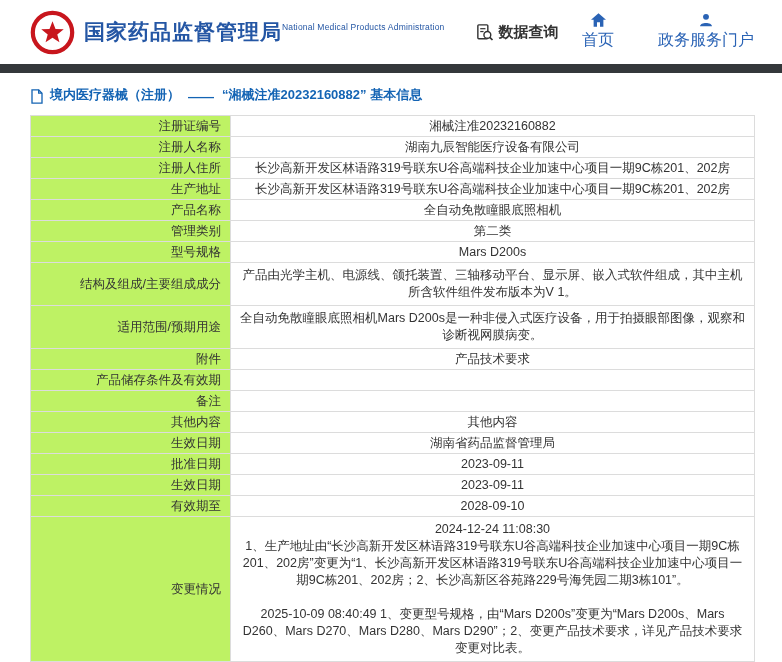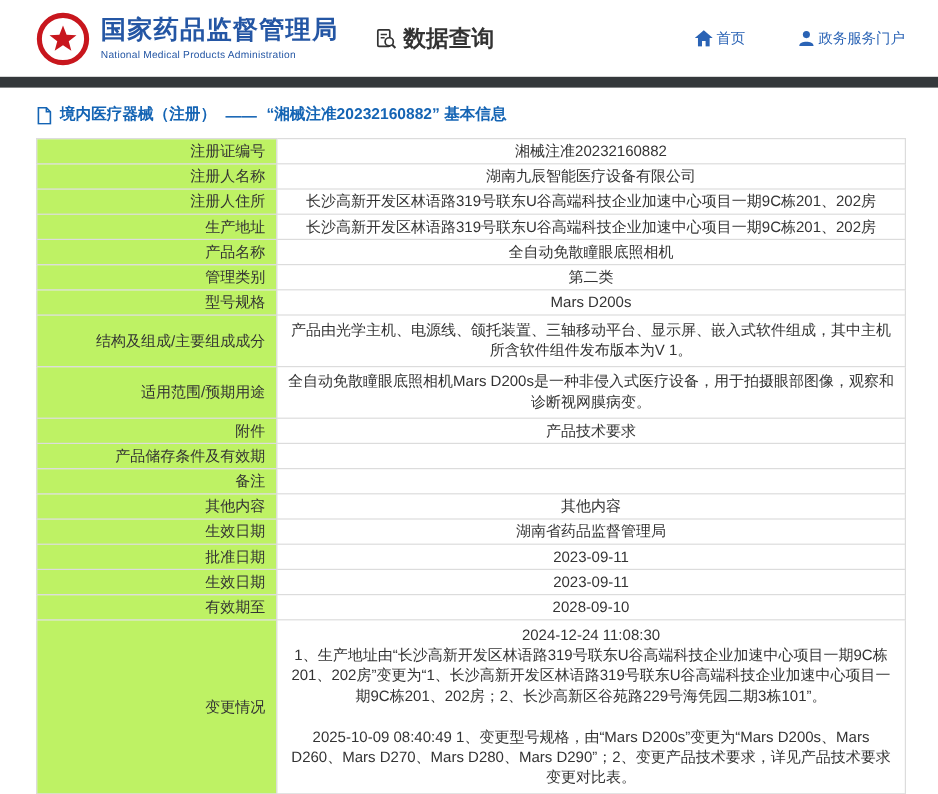--- a/index.html
+++ b/index.html
@@ -8,52 +8,52 @@
 
   
   .header {
     height: 64px;
     display: flex;
     align-items: center;
     padding: 0 28px 0 30px;
     background: #fff;
   }
   .logo { width: 45px; height: 45px; flex: 0 0 auto; }
-  .agency { margin-left: 9px; display: flex; flex-direction: column; justify-content: center; }
+  .agency { margin-left: 9px; display: flex; flex-direction: row; justify-content: center; }
   .agency-cn {
     font-size: 21px;
     font-weight: bold;
     color: #2456a4;
     letter-spacing: 1px;
     line-height: 24px;
   }
   .agency-en {
     font-size: 8.5px;
     color: #2456a4;
     letter-spacing: 0.2px;
     margin-top: 2px;
   }
   .section-tab {
     margin-left: 30px;
     display: flex;
     align-items: center;
     gap: 5px;
-    font-size: 19px;
+    font-size: 15px;
     font-weight: bold;
     color: #333;
     cursor: pointer;
   }
   .top-nav { margin-left: auto; display: flex; gap: 34px; }
   .top-nav-item {
     display: flex;
-    flex-direction: row;
+    flex-direction: column;
     align-items: center;
     gap: 3px;
     color: #2a63b5;
-    font-size: 12px;
+    font-size: 16px;
     cursor: pointer;
     margin-left: 10px;
   }
 
   
   .dark-bar { height: 9px; background: #34383b; width: 100%; }
 
   
   .content { padding: 13px 27px 0 30px; }
 

